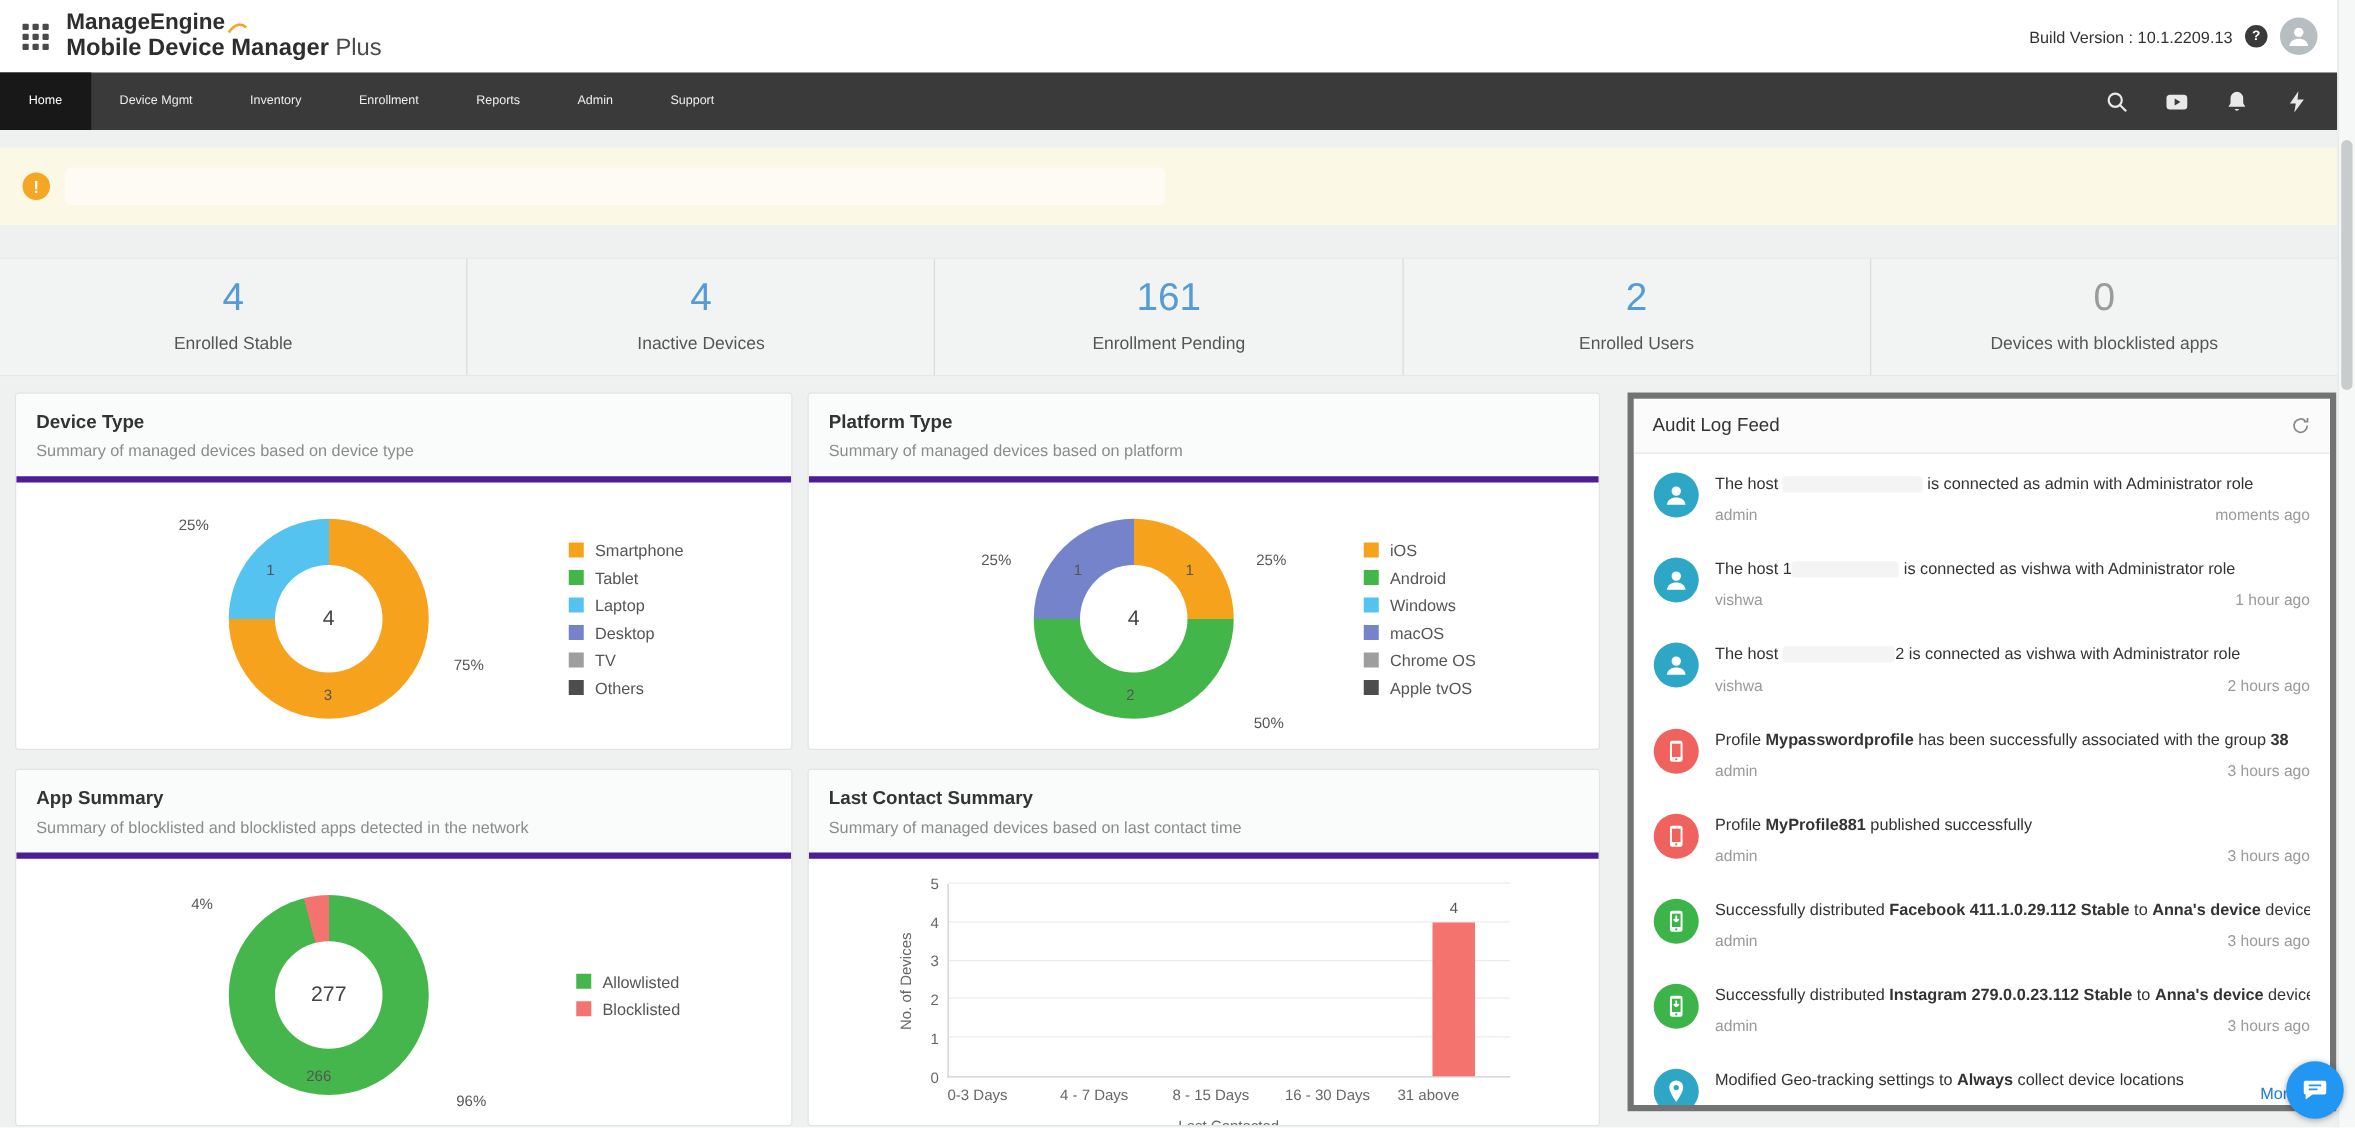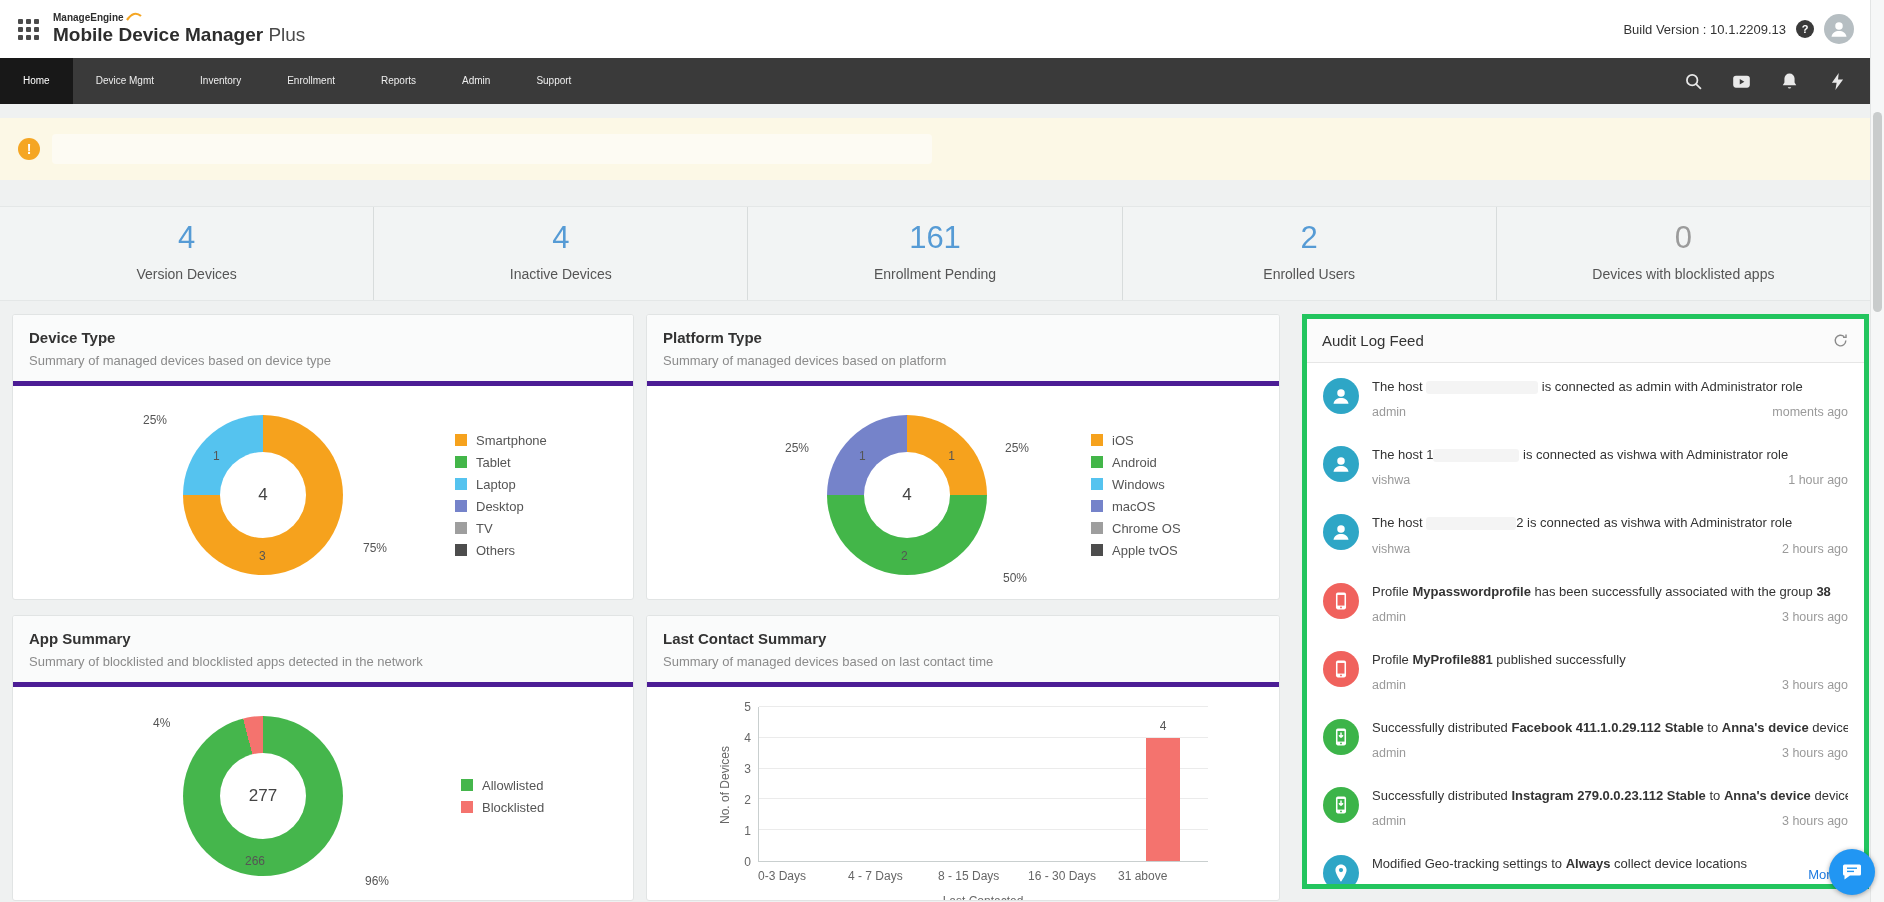--- a/index.html
+++ b/index.html
@@ -6,21 +6,21 @@
   html,body{width:1884px;height:902px;overflow:hidden;background:#fff;
     font-family:"Liberation Sans","DejaVu Sans",sans-serif;color:#333}
   .app{position:relative;width:1884px;height:902px;display:flex}
   .page{position:relative;width:1870px;height:902px;background:#eff1f1;overflow:hidden}
 
   
   .topbar{height:58px;background:#fff;display:flex;align-items:center;padding:0 16px}
   .apps-grid{display:grid;grid-template-columns:repeat(3,5px);grid-gap:3px;margin:0 14px 0 2px;cursor:pointer}
   .apps-grid i{width:5px;height:5px;background:#4a4a4a;border-radius:1px;display:block}
   .brand{line-height:1.1;cursor:pointer}
-  .brand-top{font-size:10px;font-weight:bold;color:#2e2e2e;display:flex;align-items:center}
+  .brand-top{font-size:18px;font-weight:bold;color:#2e2e2e;display:flex;align-items:flex-end}
   .brand-top svg{margin:-2px 0 0 2px}
   .brand-bottom{font-size:19px;margin-top:2px}
   .brand-bottom .b{font-weight:bold;color:#2d2d2d}
   .brand-bottom .lt{font-weight:normal;color:#4a4a4a}
   .top-right{margin-left:auto;display:flex;align-items:center;gap:10px}
   .build{font-size:13px;color:#333}
   .help-badge{width:18px;height:18px;border-radius:50%;background:#3a3a3a;color:#fff;font-size:11px;
     font-weight:bold;display:flex;align-items:center;justify-content:center;cursor:pointer}
   .avatar{width:30px;height:30px;border-radius:50%;background:#b6bec2;display:flex;align-items:center;
     justify-content:center;overflow:hidden;cursor:pointer}
@@ -62,21 +62,21 @@
 
   
   .donut-wrap{position:relative;width:160px;height:160px;flex:none;cursor:pointer}
   .ring{width:160px;height:160px;border-radius:50%}
   .hole{position:absolute;inset:0;margin:auto;width:86px;height:86px;border-radius:50%;background:#fff;
     display:flex;align-items:center;justify-content:center;font-size:17px;color:#444}
   .callout{position:absolute;font-size:12px;color:#555;white-space:nowrap}
   .dt .donut-wrap{margin-left:170px}
   .pt .donut-wrap{margin-left:180px}
   .as .donut-wrap{margin-left:170px}
-  .dt-p25{left:-40px;top:-2px}.dt-v1{left:30px;top:34px}.dt-p75{right:-44px;bottom:20px}.dt-v3{left:76px;bottom:12px}
+  .dt-p25{left:-40px;top:-2px}.dt-v1{left:30px;top:34px}.dt-p75{right:-44px;bottom:36px}.dt-v3{left:76px;bottom:12px}
   .pt-p25l{left:-42px;top:26px}.pt-v1l{left:32px;top:34px}.pt-p25r{right:-42px;top:26px}
   .pt-v1r{right:32px;top:34px}.pt-p50{right:-40px;bottom:-10px}.pt-v2{left:74px;bottom:12px}
   .as-p4{left:-30px;top:0}.as-v266{left:62px;bottom:8px}.as-p96{right:-46px;bottom:-12px}
   .legend{list-style:none}
   .dt .legend{margin-left:112px}.pt .legend{margin-left:104px}.as .legend{margin-left:118px}
   .legend li{display:flex;align-items:center;gap:9px;margin:7px 0;font-size:13px;color:#555}
   .legend .sw{width:12px;height:12px;flex:none}
 
   
   .bar-layout{align-items:flex-start}
@@ -91,21 +91,21 @@
   .bar-cells{position:absolute;inset:0;display:flex}
   .bar-cell{flex:1;position:relative}
   .bar{position:absolute;bottom:0;left:50%;transform:translateX(-50%);width:34px}
   .bar-val{position:absolute;left:50%;transform:translateX(-50%);font-size:12px;color:#555}
   .xticks{display:flex;margin-top:7px}
   .xticks span{flex:1;font-size:12px;color:#666}
   .xlab{text-align:center;font-size:12px;color:#666;margin-top:11px}
 
   
   .audit{position:relative;width:567px;height:575px;margin-left:22px;background:#fff;
-    border:5px solid #22c55e;overflow:hidden}
+    border:5px solid #737373;overflow:hidden}
   .audit-header{height:44px;display:flex;align-items:center;justify-content:space-between;
     padding:0 15px;background:#fbfbfb;border-bottom:1px solid #e6e6e6}
   .audit-title{font-size:15px;color:#333}
   .refresh{width:17px;height:17px;cursor:pointer}
   .refresh svg{width:17px;height:17px}
   .audit-list{height:521px;overflow:hidden;padding:0 16px}
   .feed-item{display:flex;padding:15px 0 12px}
   .feed-icon{flex:none;width:36px;height:36px;border-radius:50%;display:flex;align-items:center;justify-content:center}
   .feed-icon svg{width:22px;height:22px}
   .feed-body{flex:1;margin-left:13px;min-width:0}
@@ -203,21 +203,21 @@
     </nav>
 
     <div class="alert">
       <span class="alert-icon">!</span>
       <span class="alert-redact"></span>
     </div>
 
     <div class="stats">
         <div class="stat">
           <div class="stat-value" style="color: rgb(86, 155, 213);">4</div>
-          <div class="stat-label">Version Devices</div>
+          <div class="stat-label">Enrolled Stable</div>
         </div>
         <div class="stat">
           <div class="stat-value" style="color: rgb(86, 155, 213);">4</div>
           <div class="stat-label">Inactive Devices</div>
         </div>
         <div class="stat">
           <div class="stat-value" style="color: rgb(86, 155, 213);">161</div>
           <div class="stat-label">Enrollment Pending</div>
         </div>
         <div class="stat">

